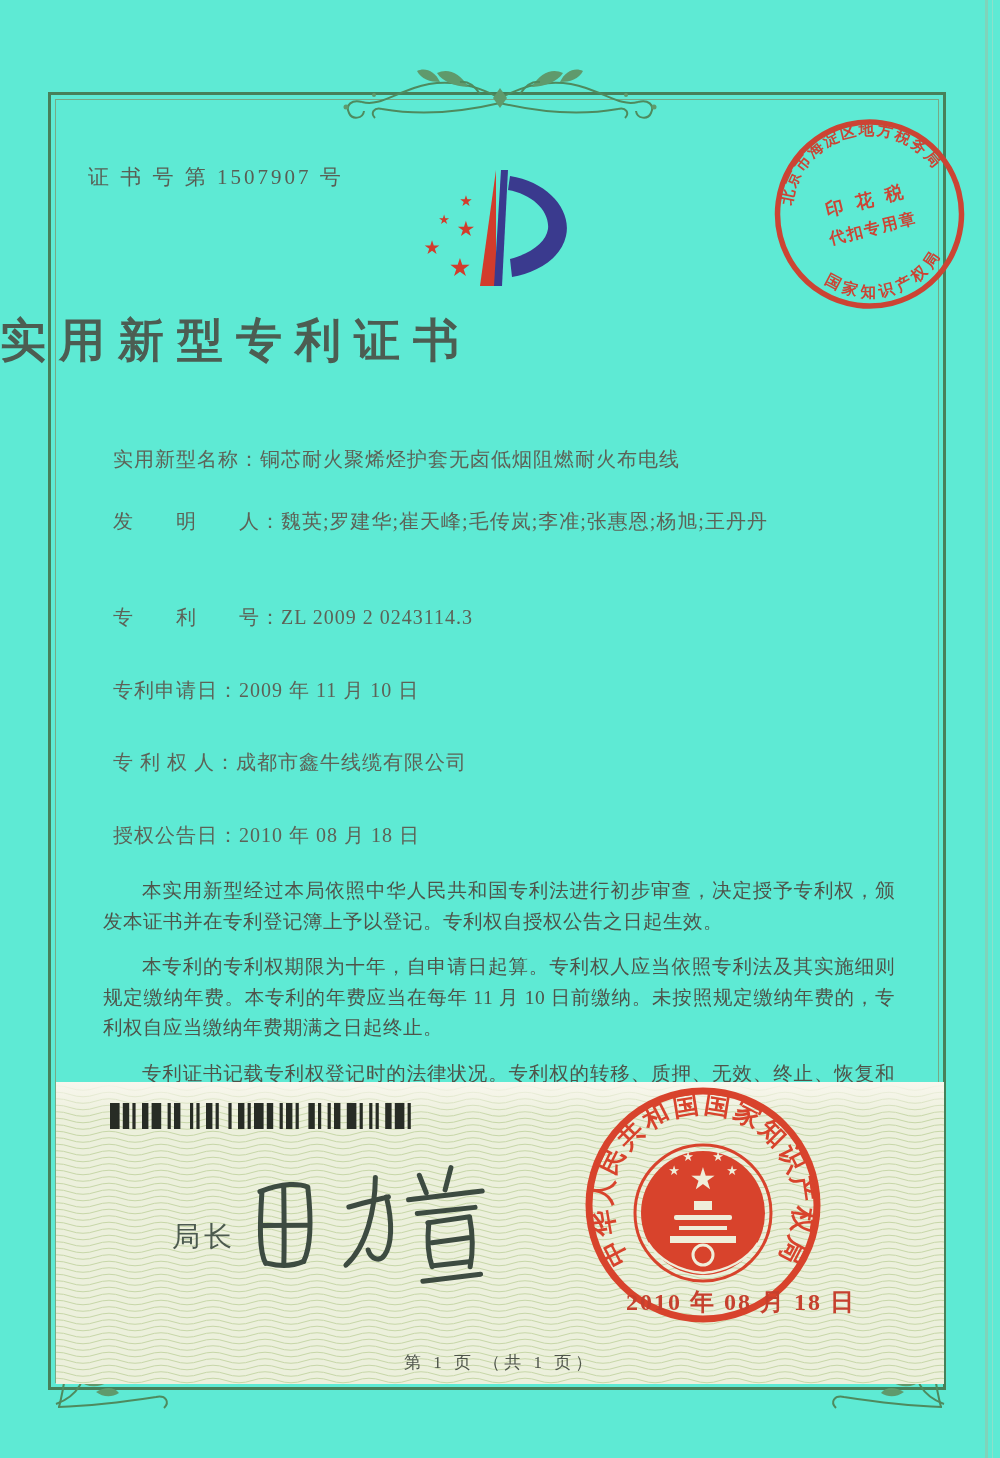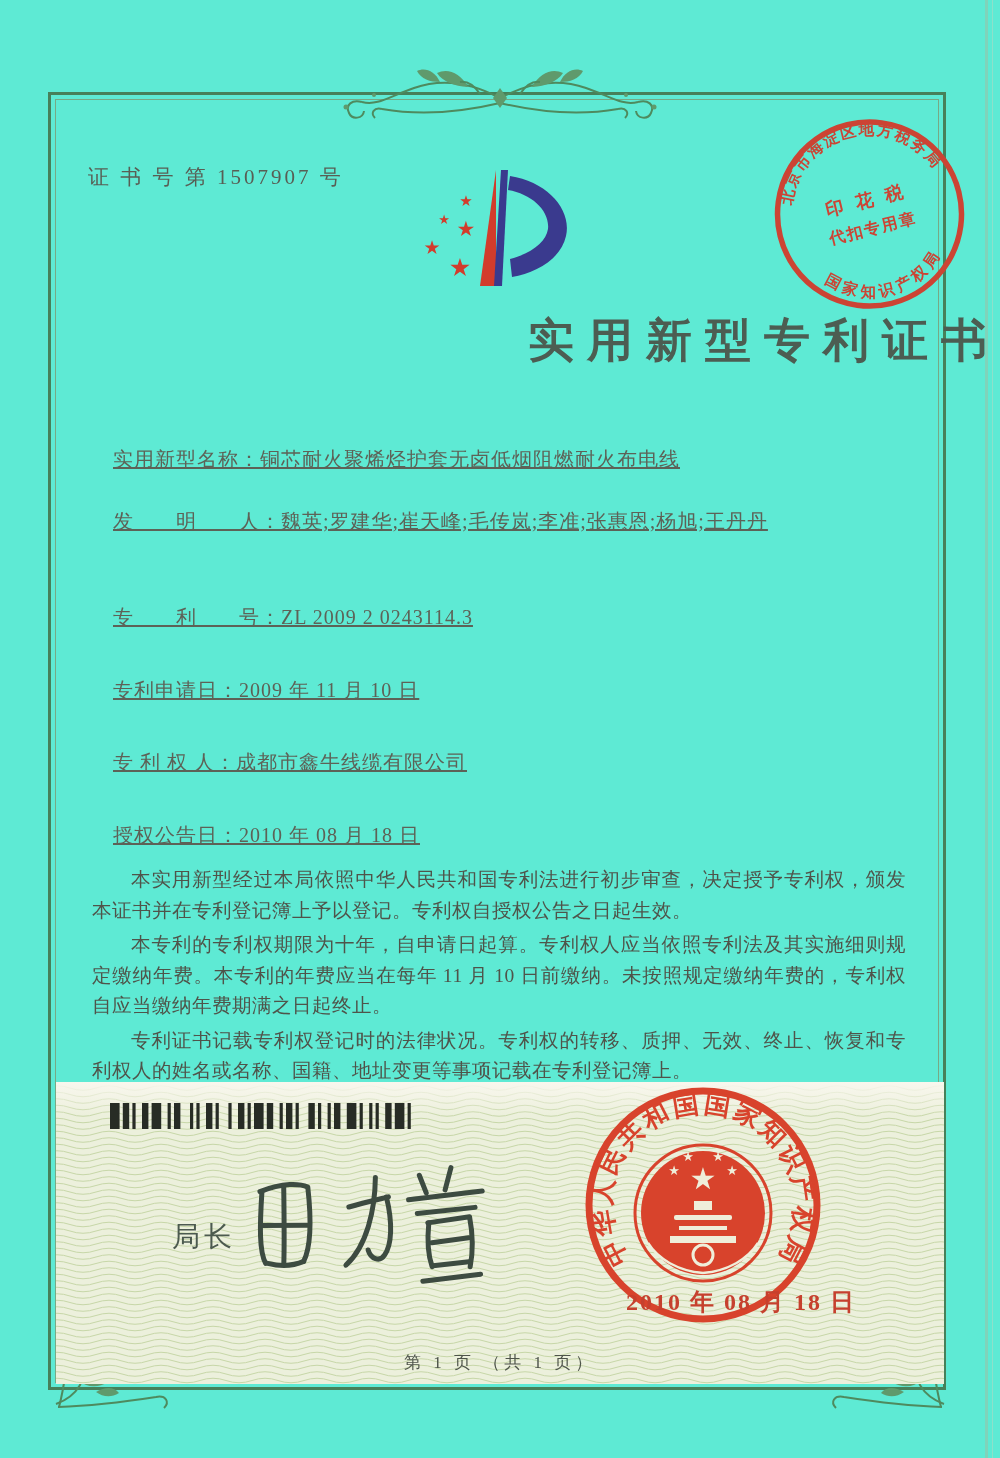--- a/index.html
+++ b/index.html
@@ -19,35 +19,35 @@
   .frame-inner{
     position:absolute;left:4px;top:4px;right:4px;bottom:4px;
     border:1px solid #77a985;
   }
   .cert-no{
     position:absolute;left:88px;top:163px;
     font-size:21px;letter-spacing:3px;color:#585e54;
   }
   .logo{position:absolute;left:404px;top:156px;width:192px;height:138px;}
   .title{
-    position:absolute;left:0;top:310px;width:1000px;text-align:right;
+    position:absolute;left:0;top:310px;width:1000px;text-align:left;
     font-size:46px;font-weight:600;letter-spacing:13px;color:#4c5d52;
   }
   .field{
     position:absolute;left:113px;width:800px;
-    font-size:20px;color:#5d6257;letter-spacing:1px;white-space:nowrap;text-decoration:underline;
+    font-size:20px;color:#5d6257;letter-spacing:1px;white-space:nowrap;
   }
   .f-name{top:446px;} .f-inventors{top:508px;} .f-patno{top:604px;}
   .f-appdate{top:677px;} .f-patentee{top:749px;} .f-grantdate{top:822px;}
   .body-text{
     position:absolute;left:88px;top:861px;width:822px;
     font-size:19.5px;line-height:30.5px;color:#4f544a;
     text-align:justify;letter-spacing:.5px;
   }
-  .body-text p{margin:4px;text-indent:2em;}
+  .body-text p{margin:15px;text-indent:2em;}
   
   .band{position:absolute;left:56px;top:1082px;width:888px;height:302px;background:#ecf0dc;}
   .band-fade{position:absolute;left:0;top:0;width:100%;height:34px;
     background:linear-gradient(to bottom,#f9f7ee,rgba(249,247,238,0));}
   #waves{position:absolute;left:0;top:0;}
   #waves path{stroke:#c7d7a8;fill:none;stroke-width:1;}
   .barcode{position:absolute;left:110px;top:1103px;}
   .barcode rect{fill:#272c25;}
   .sig-label{position:absolute;left:172px;top:1218px;font-size:28px;color:#4c5a4f;letter-spacing:4px;}
   .signature{position:absolute;left:238px;top:1148px;transform:rotate(-3deg);}

